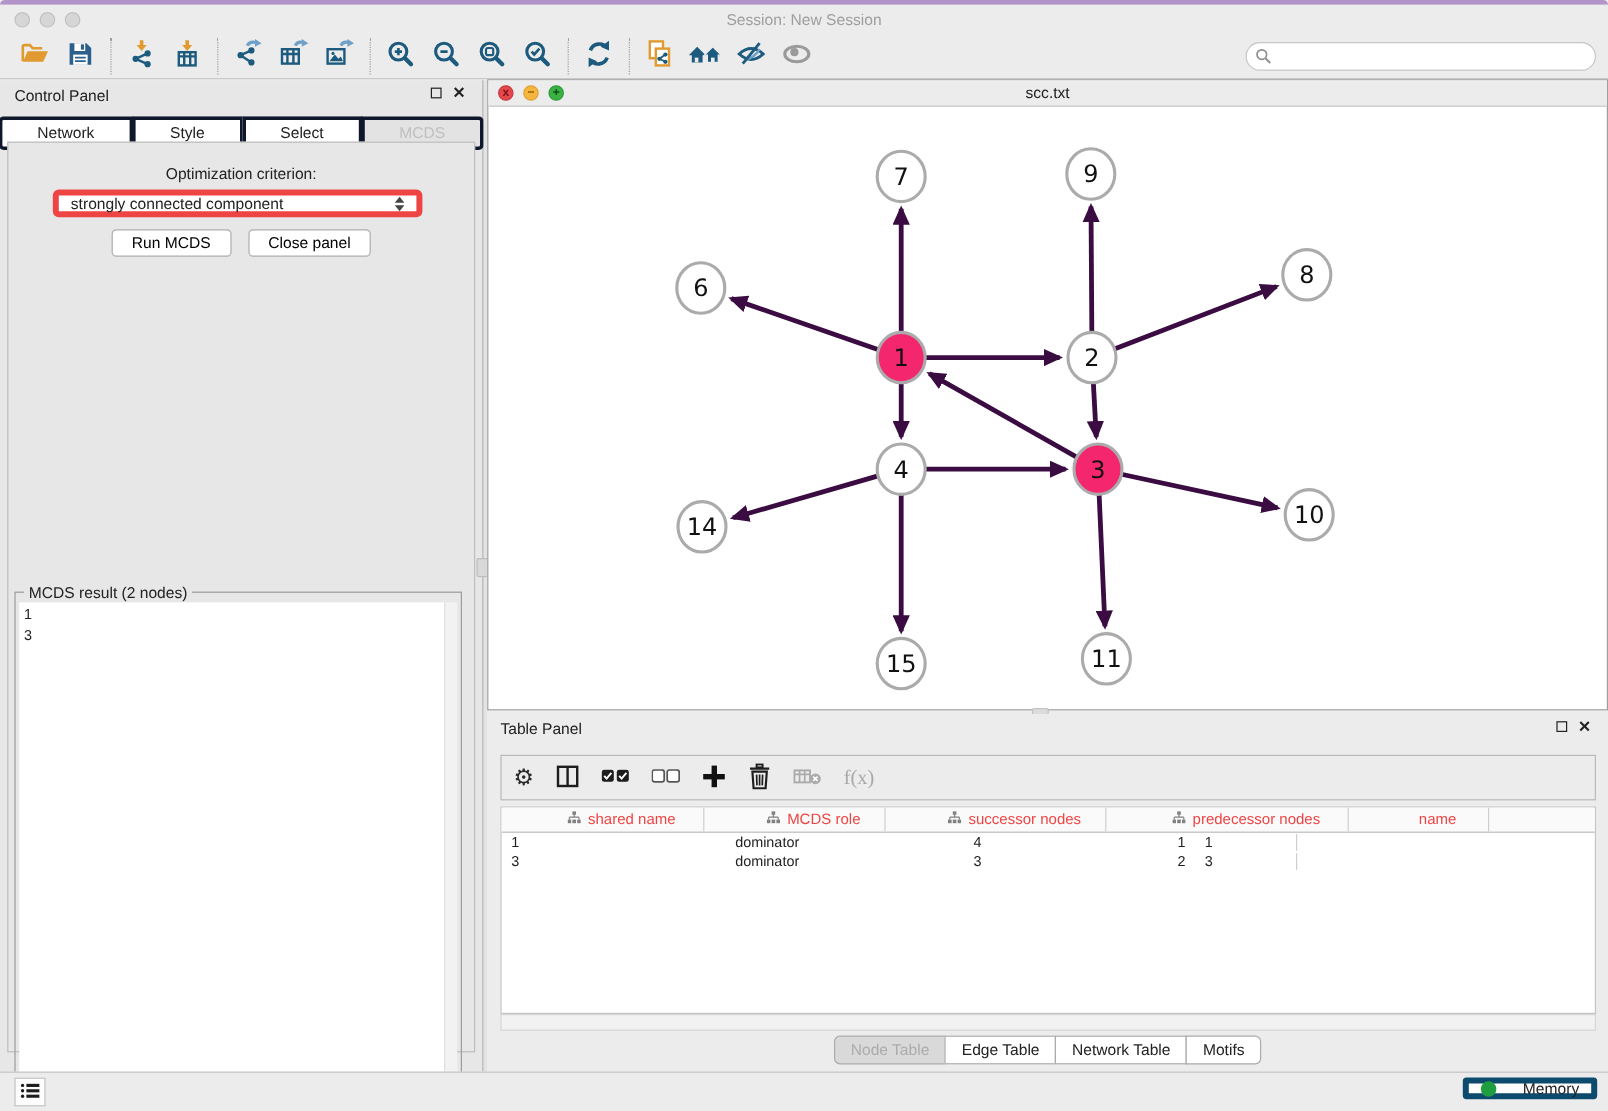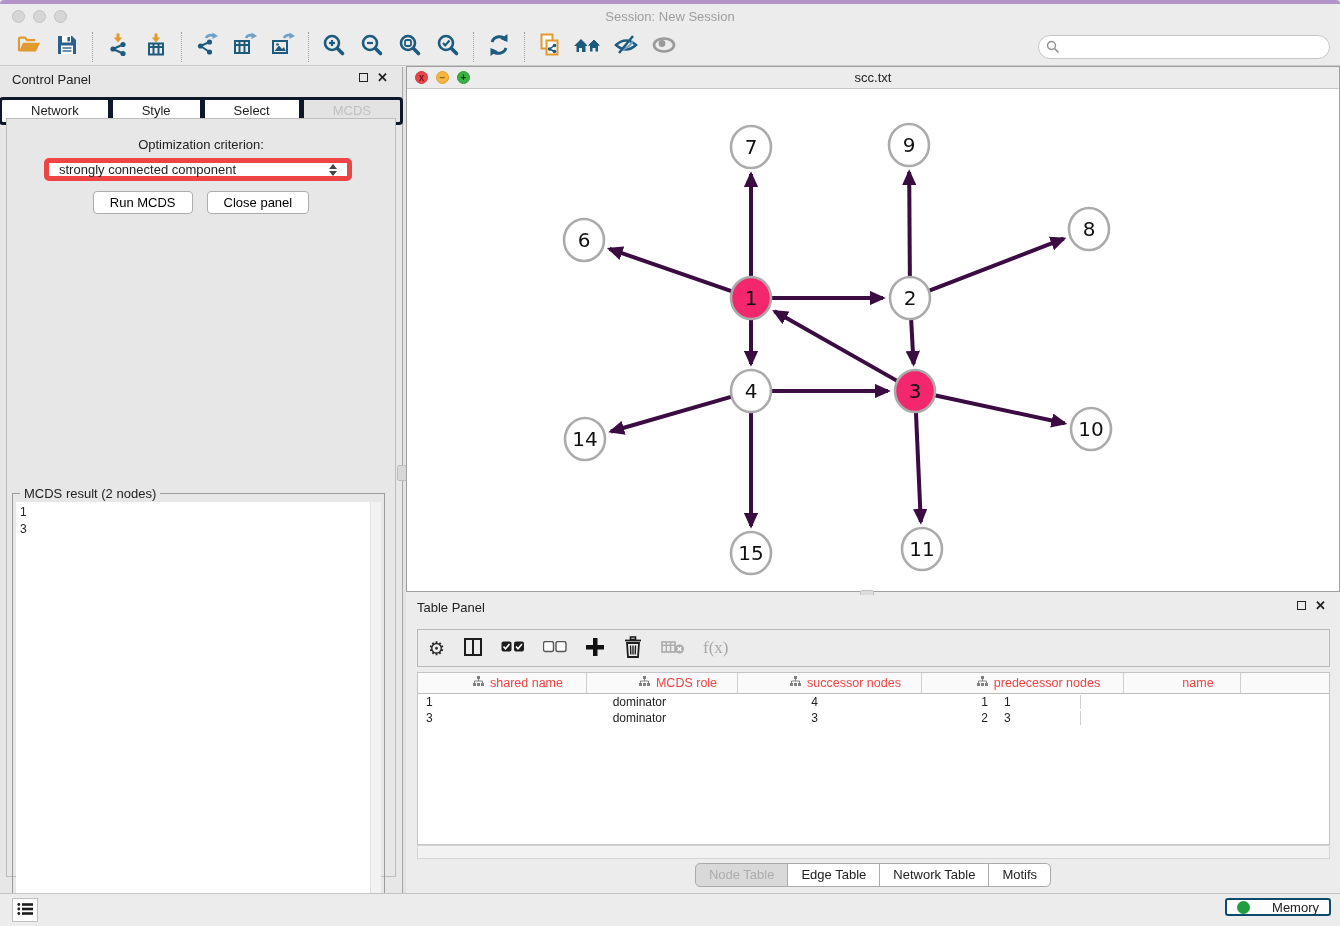--- a/index.html
+++ b/index.html
@@ -77,21 +77,21 @@
   .tp-hscroll { position:absolute; top:250px; left:11px; right:10px; height:14px; background:#F2F2F2; border:1px solid #D5D5D5; }
   .tp-tabs { position:absolute; bottom:6px; left:0; right:0; display:flex; justify-content:center; }
   .tp-tab { background:#fff; border:1px solid #ABABAB; padding:3px 13px 4px; margin-left:-1px; font-size:13px; }
   .tp-tab:first-child { border-radius:5px 0 0 5px; margin-left:0; }
   .tp-tab:last-child { border-radius:0 5px 5px 0; }
   .tp-tab.selected { background:#D9D9D9; color:#ACACAC; }
 
   
   .status-bar { position:absolute; bottom:0; left:0; width:100%; height:33px; background:#ECECEC; border-top:1px solid #C4C4C4; }
   .list-btn { position:absolute; left:12px; top:4px; width:26px; height:24px; background:#FDFDFD; border:1px solid #C0C0C0; display:flex; align-items:center; justify-content:center; }
-  .memory-btn { position:absolute; right:9px; top:4px; height:18px; background:#FDFDFD; border:2px solid #0c4a6e; border-radius:3px; display:flex; align-items:center; gap:22px; padding:0 10px; font-size:13px; }
+  .memory-btn { position:absolute; right:9px; top:4px; height:18px; background:#FDFDFD; border:5px solid #0c4a6e; border-radius:3px; display:flex; align-items:center; gap:22px; padding:0 10px; font-size:13px; }
   .mem-dot { width:13px; height:13px; border-radius:50%; background:#1E9E3E; }
 </style>
 </head>
 <body>
 
 <div id="app">
   <div class="top-strip"></div>
 
   <div class="titlebar">
     <div class="win-title">Session: New Session</div>

